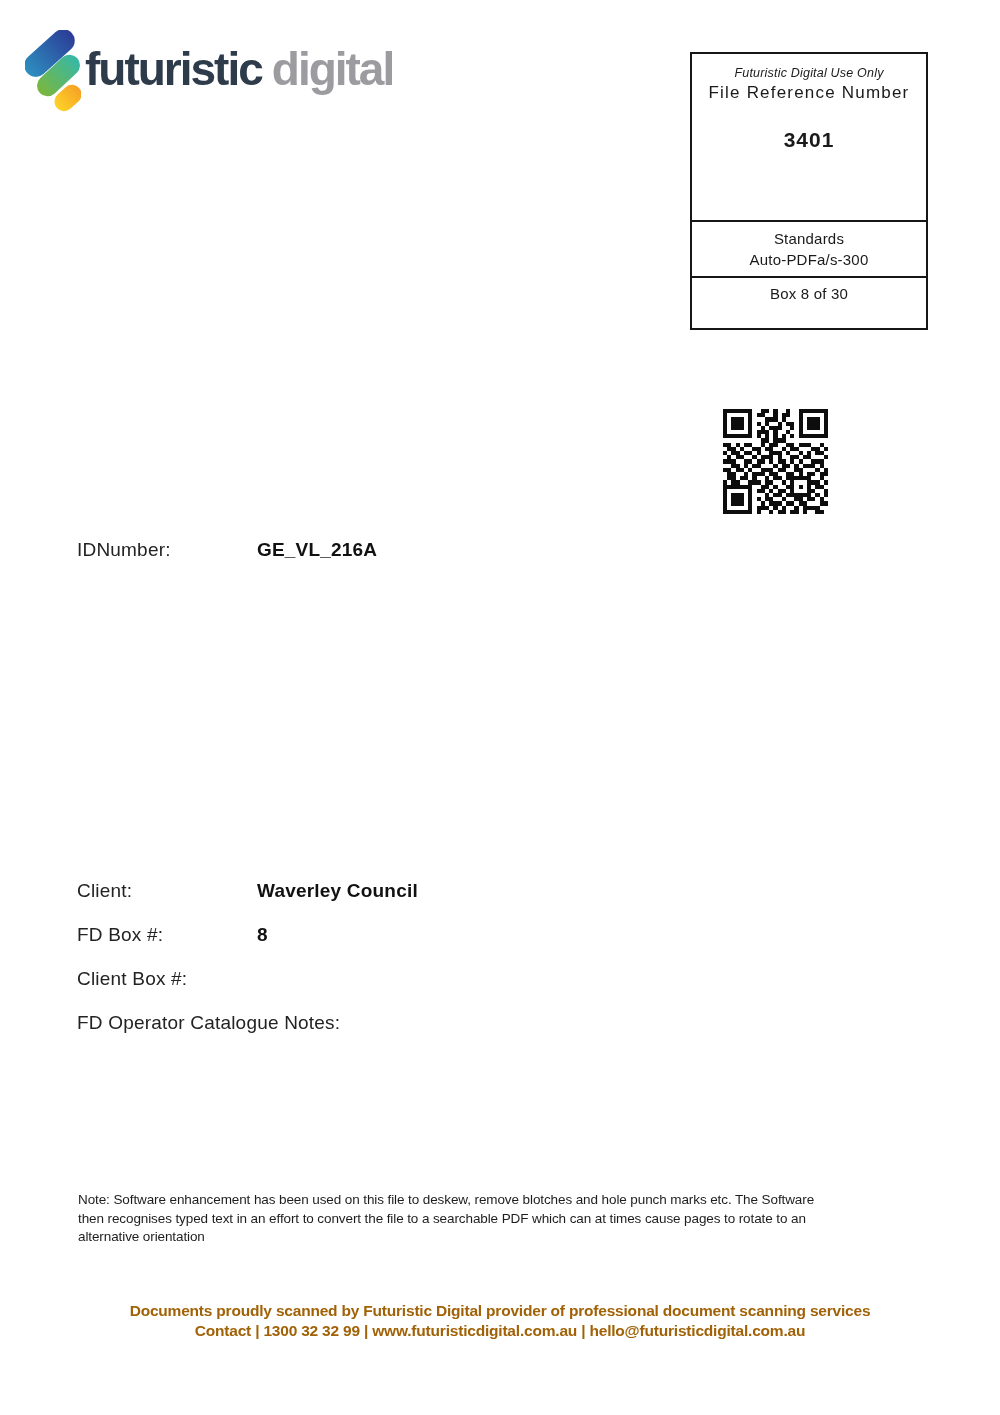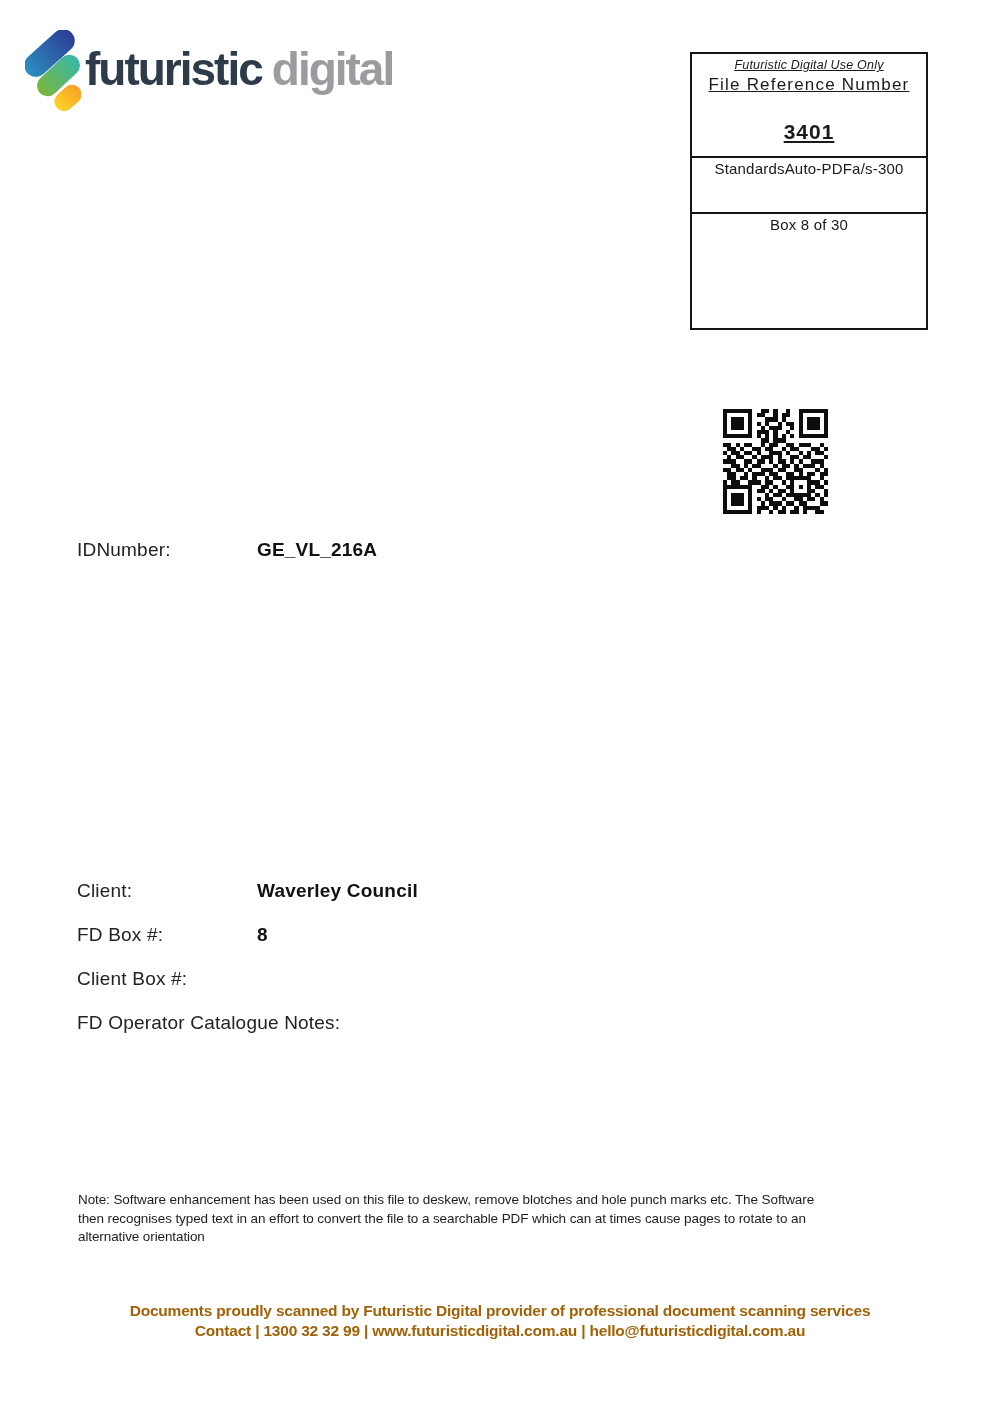--- a/index.html
+++ b/index.html
@@ -19,31 +19,31 @@
   }
   .logo-word1 { color:#2e3b4a; }
   .logo-word2 { color:#9c9ca0; margin-left:10px; }
 
   
   .ref-box {
     position:absolute; left:690px; top:52px; width:238px; height:278px;
     border:2px solid #161616; display:flex; flex-direction:column;
     text-align:center; color:#1a1a1a;
   }
-  .rb-top { height:102px; padding-top:4px;text-decoration:underline; }
+  .rb-top { height:166px; padding-top:12px; }
   .rb-useonly { font-size:12.5px; font-style:italic; letter-spacing:0.2px; }
   .rb-title { font-size:17px; letter-spacing:1.2px; margin-top:3px; }
   .rb-number { font-size:21px; font-weight:700; letter-spacing:1px; margin-top:25px; }
   .rb-row {
-    border-top:2px solid #161616; display:flex; 
+    border-top:2px solid #161616; display:flex; flex-direction:column;
     justify-content:center; font-size:15px; line-height:21px; letter-spacing:0.2px;
   }
   .rb-row-standards { height:56px; }
   .rb-row-jobid { height:57px; }
-  .rb-row-box { height:32px;text-align:right; }
+  .rb-row-box { height:32px; }
 
   
   .qr { position:absolute; left:723px; top:409px; width:105px; height:105px; }
   .qr svg { width:100%; height:100%; display:block; }
 
   
   .field { position:absolute; left:77px; font-size:19px; letter-spacing:0.2px; color:#232323; white-space:nowrap; }
   .field .f-value { position:absolute; left:180px; top:0; font-weight:700; color:#111; }
   .field-id { top:539px; }
   .field-client { top:880px; }

